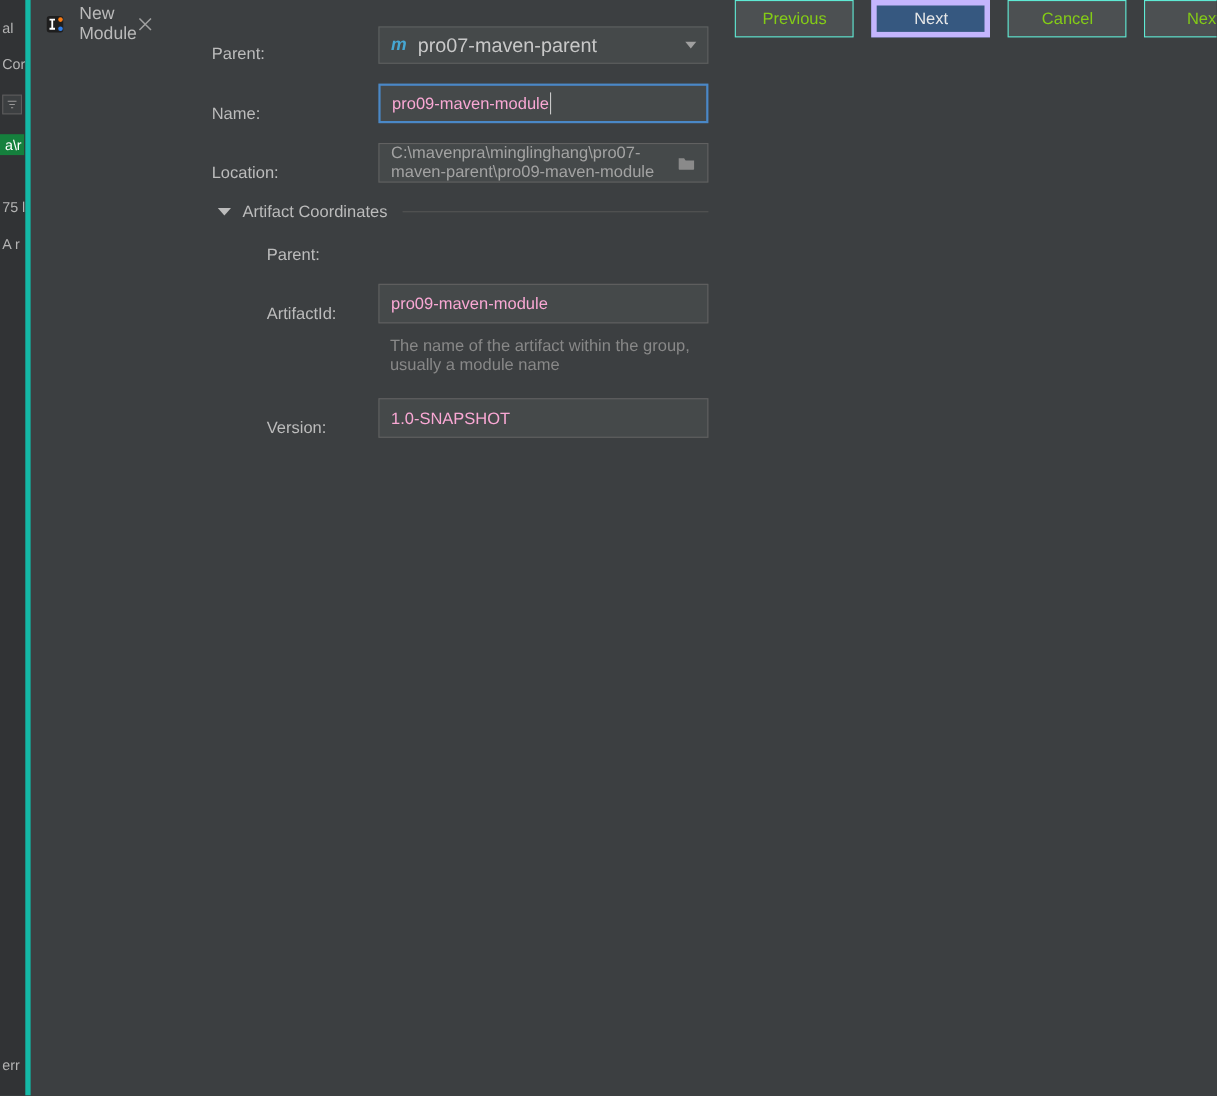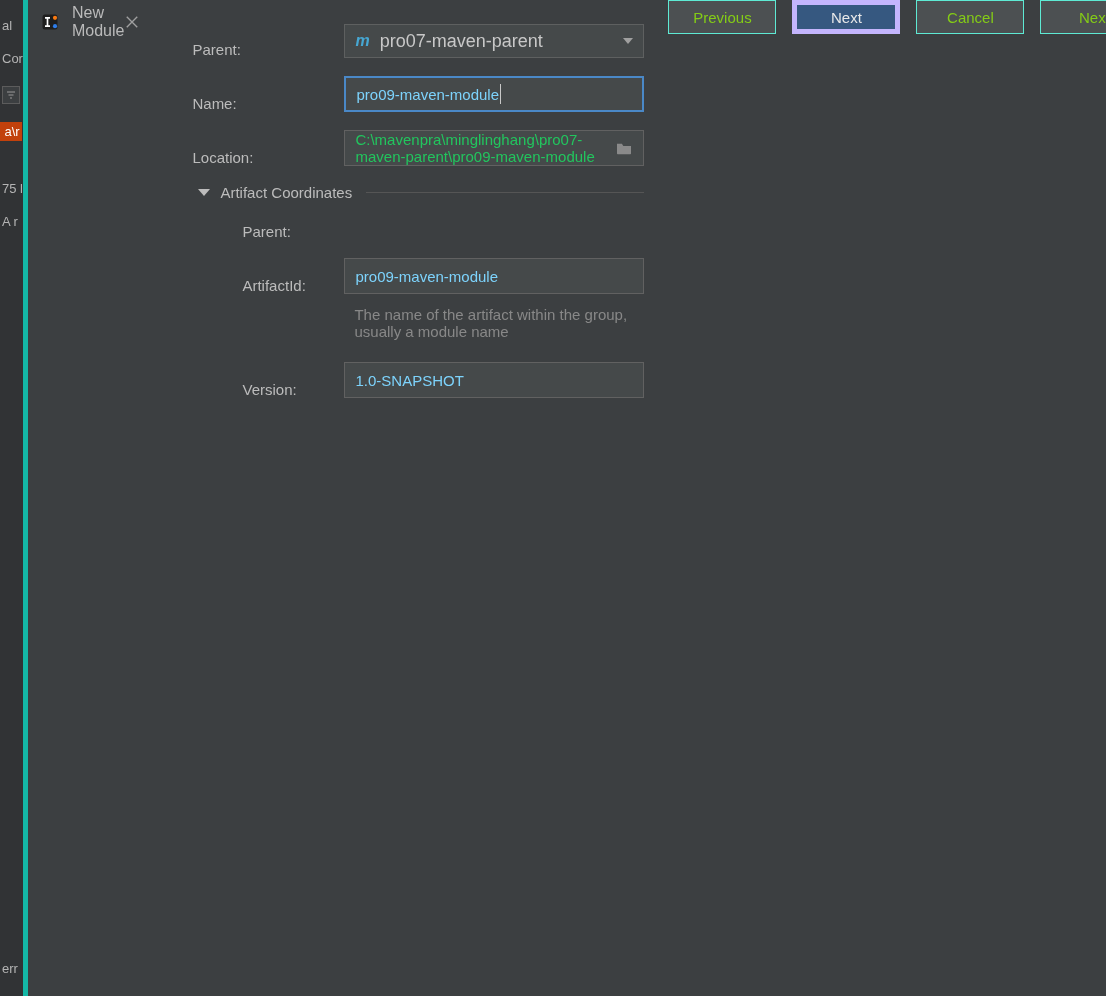--- a/index.html
+++ b/index.html
@@ -34,21 +34,21 @@
   .back-strip .frag.sm { }
   .back-strip .ico-toggle {
     width: 18px; height: 18px;
     border: 1px solid #5c5c5c;
     background: #3c3f41;
     margin-top: 20px;
     display:flex; align-items:center; justify-content:center;
     font-size:10px; color:#999;
   }
   .back-strip .path-chip {
-    background: #c2410c;
+    background: #15803d;
     color:#fff; font-size:13px;
     width:22px; text-align:left;
     padding:2px 4px;
     margin-top:18px;
   }
 
   
   .dialog {
     flex: 1;
     height: 100%;
@@ -113,37 +113,37 @@
     border-left:5px solid transparent;
     border-right:5px solid transparent;
     border-top:6px solid #a0a0a0;
   }
 
   .text-input {
     width:100%;
     height:36px;
     background:#45494a;
     border:1px solid #616161;
-    color:#7dd3fc;
+    color:#f9a8d4;
     padding: 0 10px;
     font-size:15px;
     outline:none;
     display:flex;
     align-items:center;
   }
   .text-input.focused {
     border:2px solid #4a88c7;
   }
   .text-input .cursor-bar {
     display:inline-block;
     width:1px; height:20px;
     background:#c8c8c8;
     margin-left:1px;
   }
-  .text-input.readonly { color:#22c55e; }
+  .text-input.readonly { color:#a3a3a3; }
   .text-input .folder-ico {
     margin-left:auto;
     width:18px; height:14px;
     color:#8a8a8a;
   }
 
   
   .section-header {
     display:flex;
     align-items:center;

